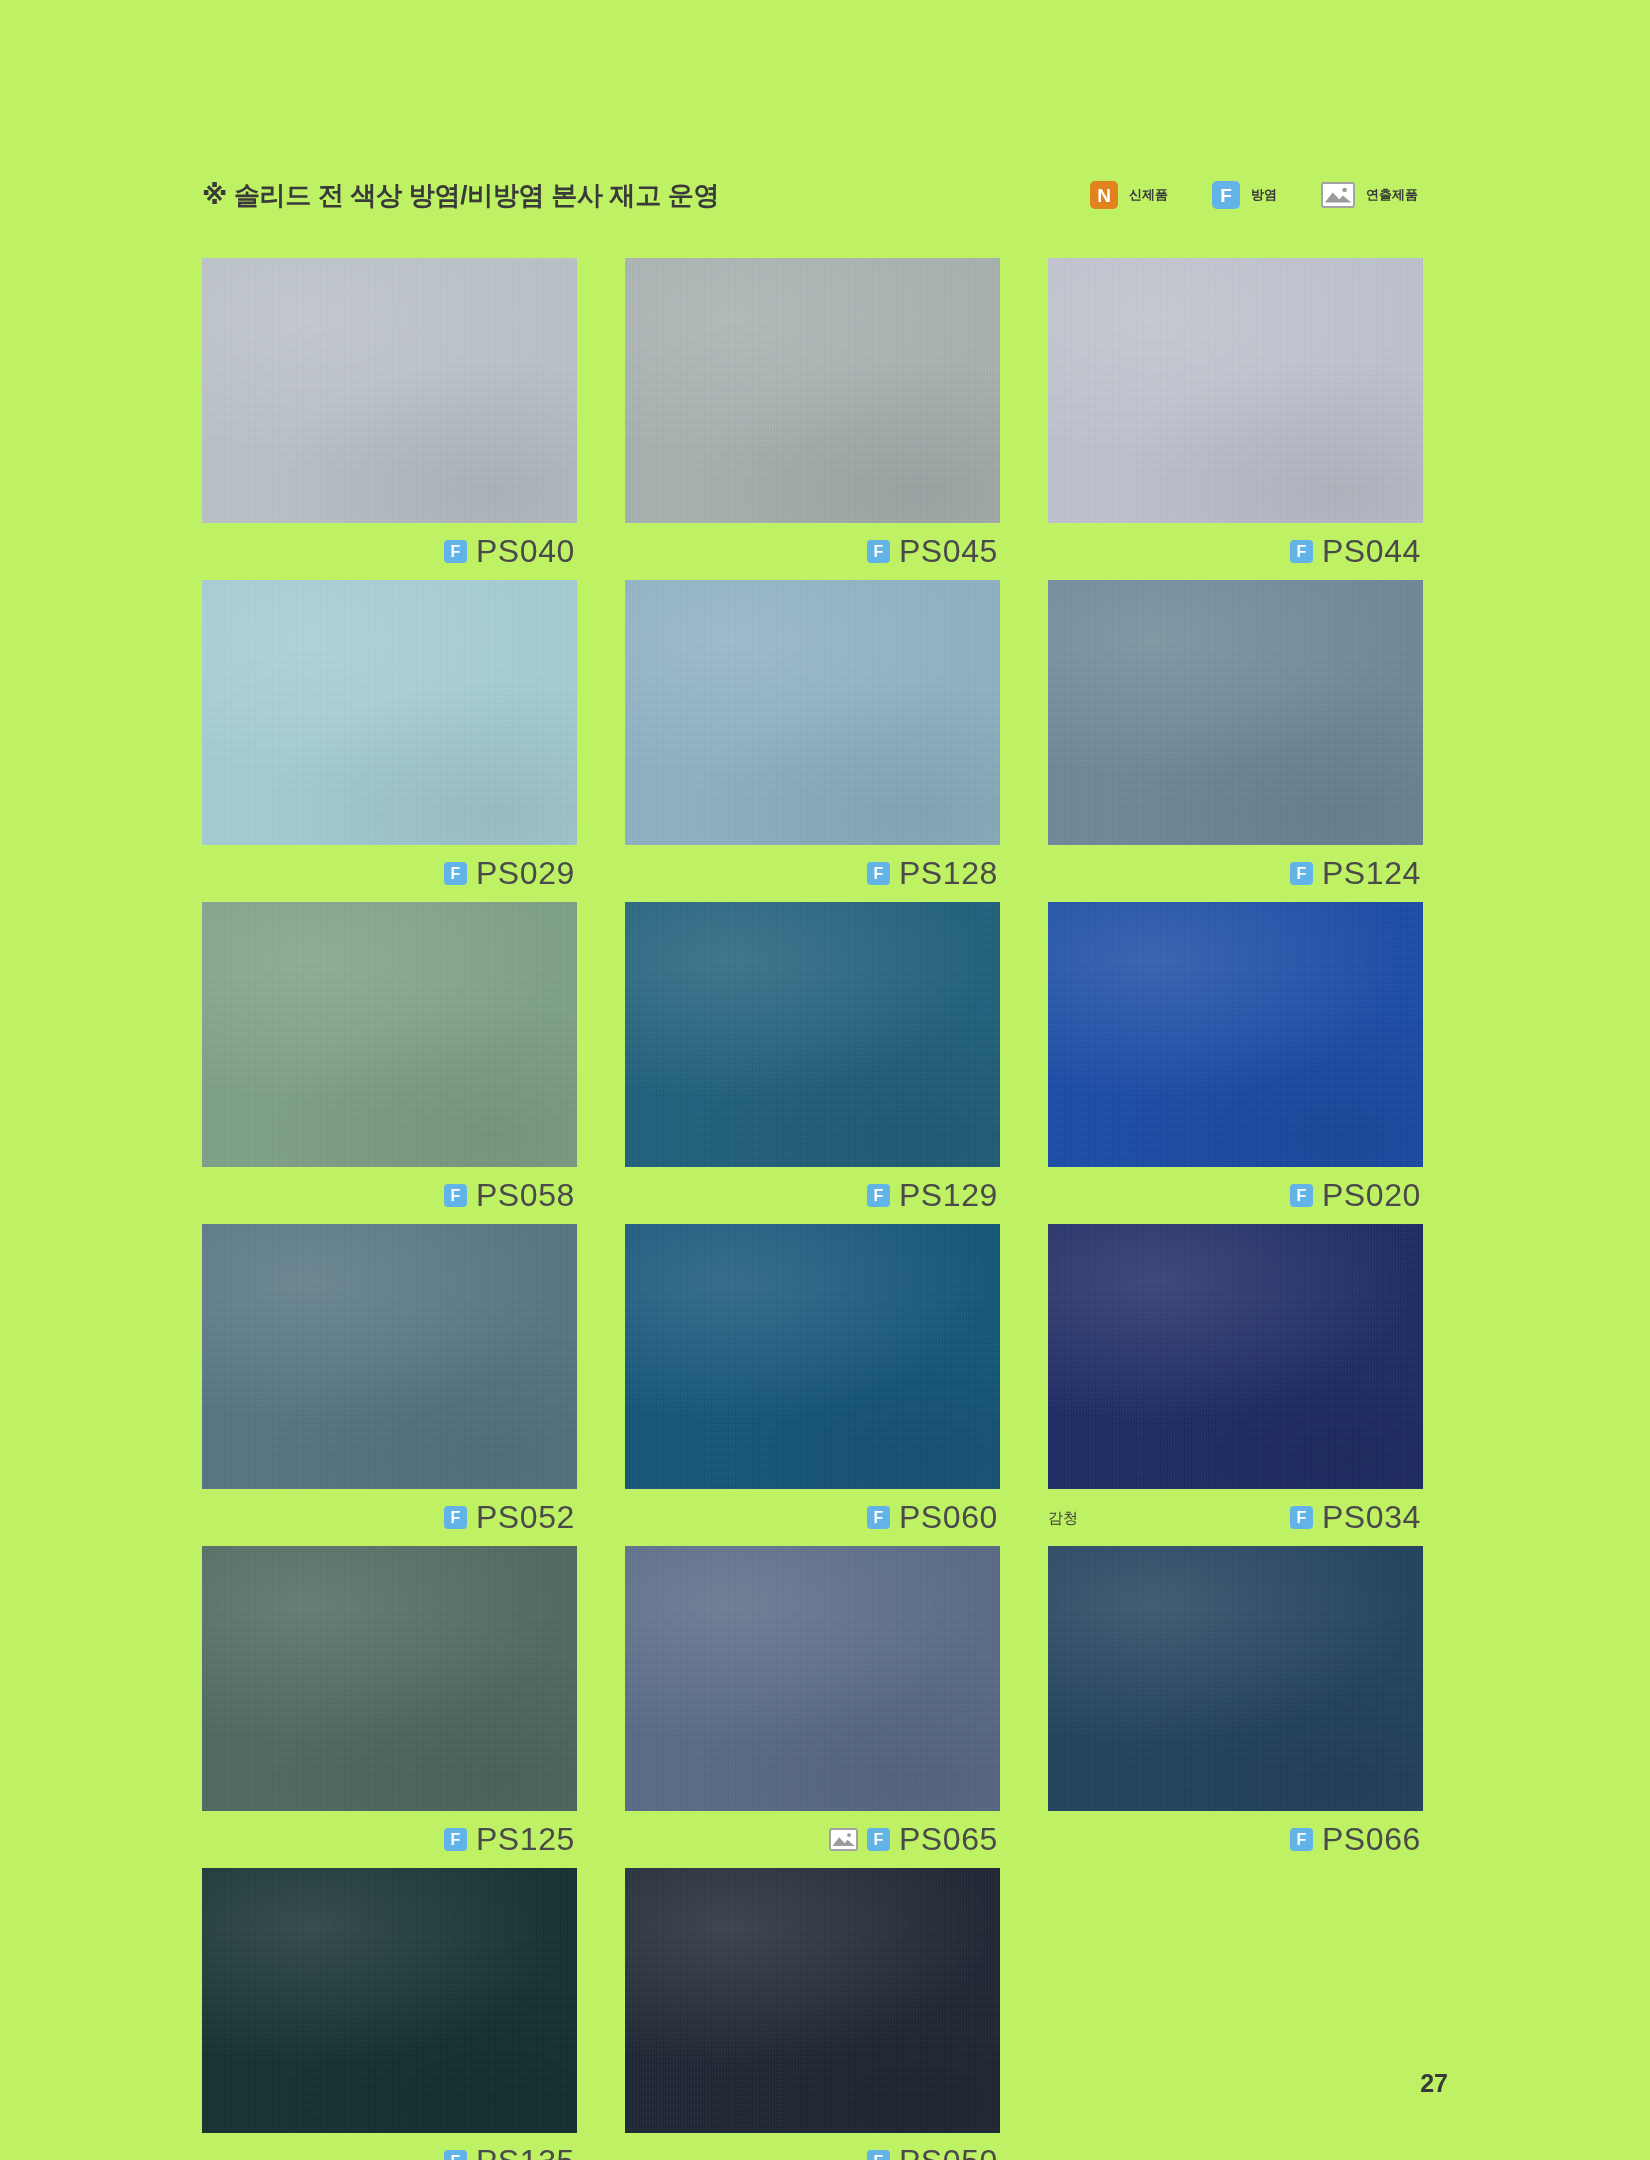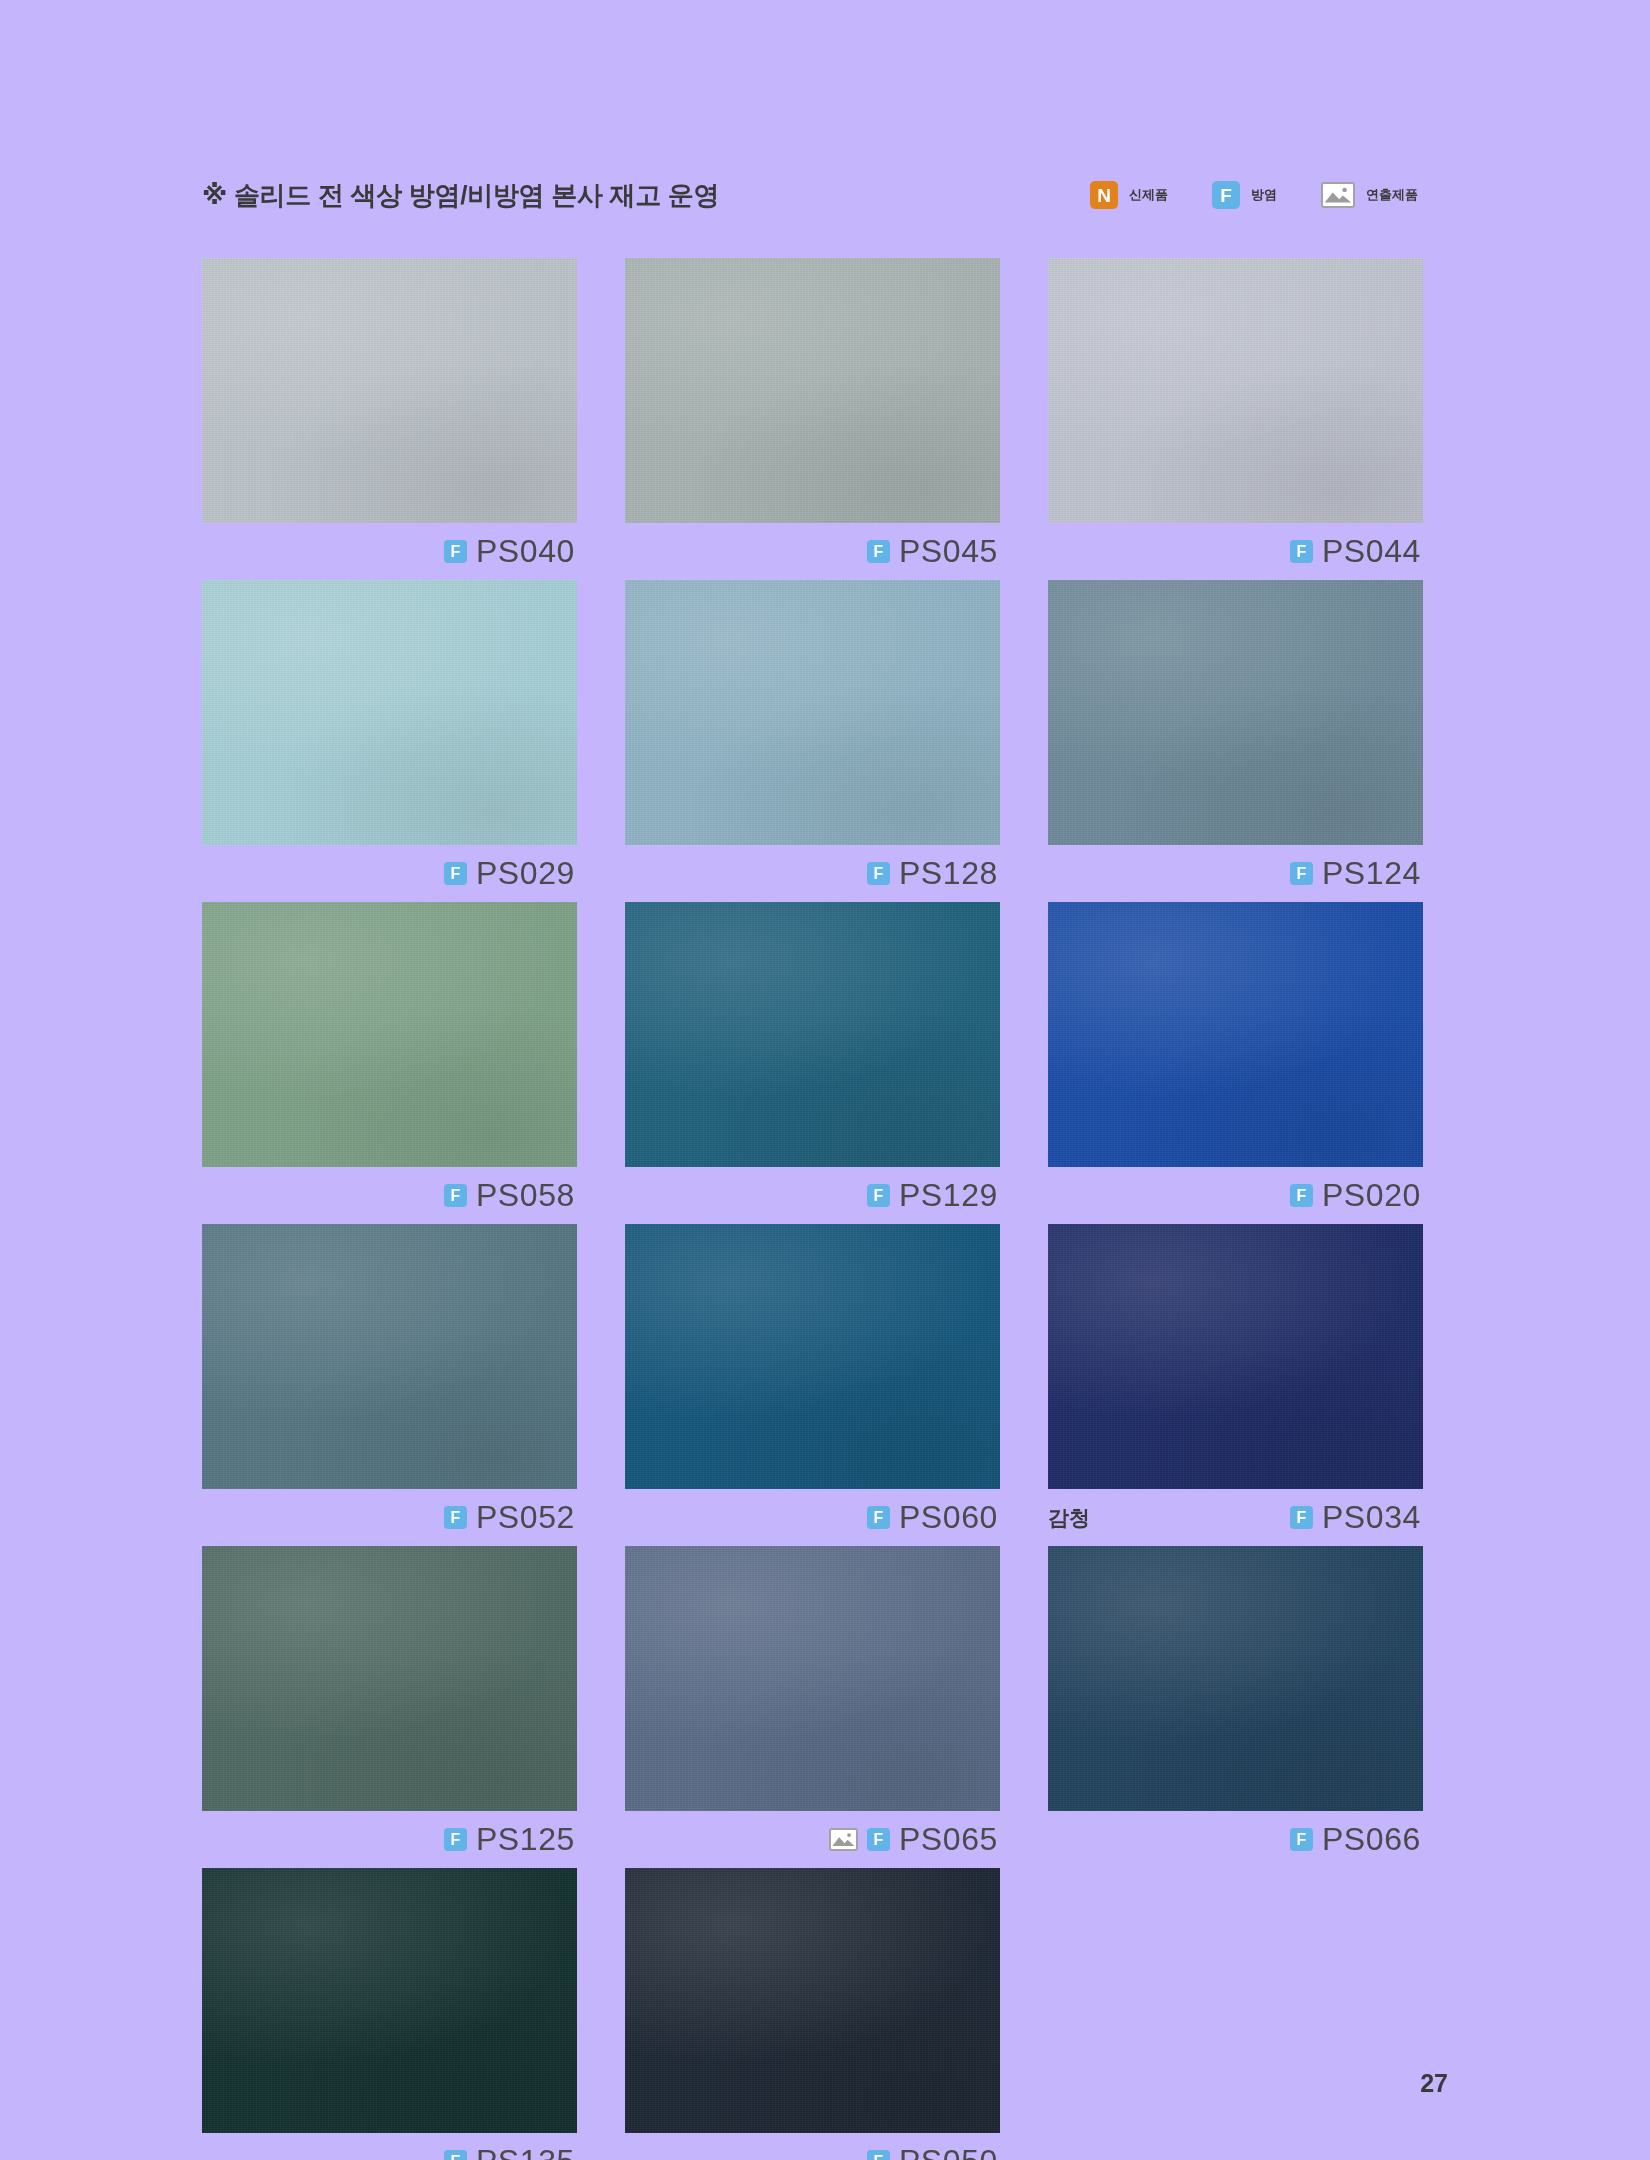--- a/index.html
+++ b/index.html
@@ -14,21 +14,21 @@
     color: #3b3b3b;
     position: relative;
     overflow: hidden;
   }
 
   .page {
     position: absolute;
     left: 0; top: 0;
     width: 1650px;
     height: 2160px;
-    background: #c4b5fd;
+    background: #bef264;
   }
 
   
   .header {
     position: absolute;
     left: 202px;
     top: 172px;
     width: 1216px;
     height: 46px;
     display: flex;
@@ -155,22 +155,22 @@
     justify-content: flex-end;
     gap: 9px;
     padding-right: 2px;
     position: relative;
   }
   .caption .korean-name {
     position: absolute;
     left: 0;
     top: 50%;
     transform: translateY(-50%);
-    font-size: 21px;
-    font-weight: 700;
+    font-size: 15px;
+    font-weight: 400;
     color: #3a3a3a;
     white-space: nowrap;
   }
   .code {
     font-size: 32px;
     font-weight: 400;
     letter-spacing: 0.6px;
     color: #4a4a4a;
     white-space: nowrap;
   }

